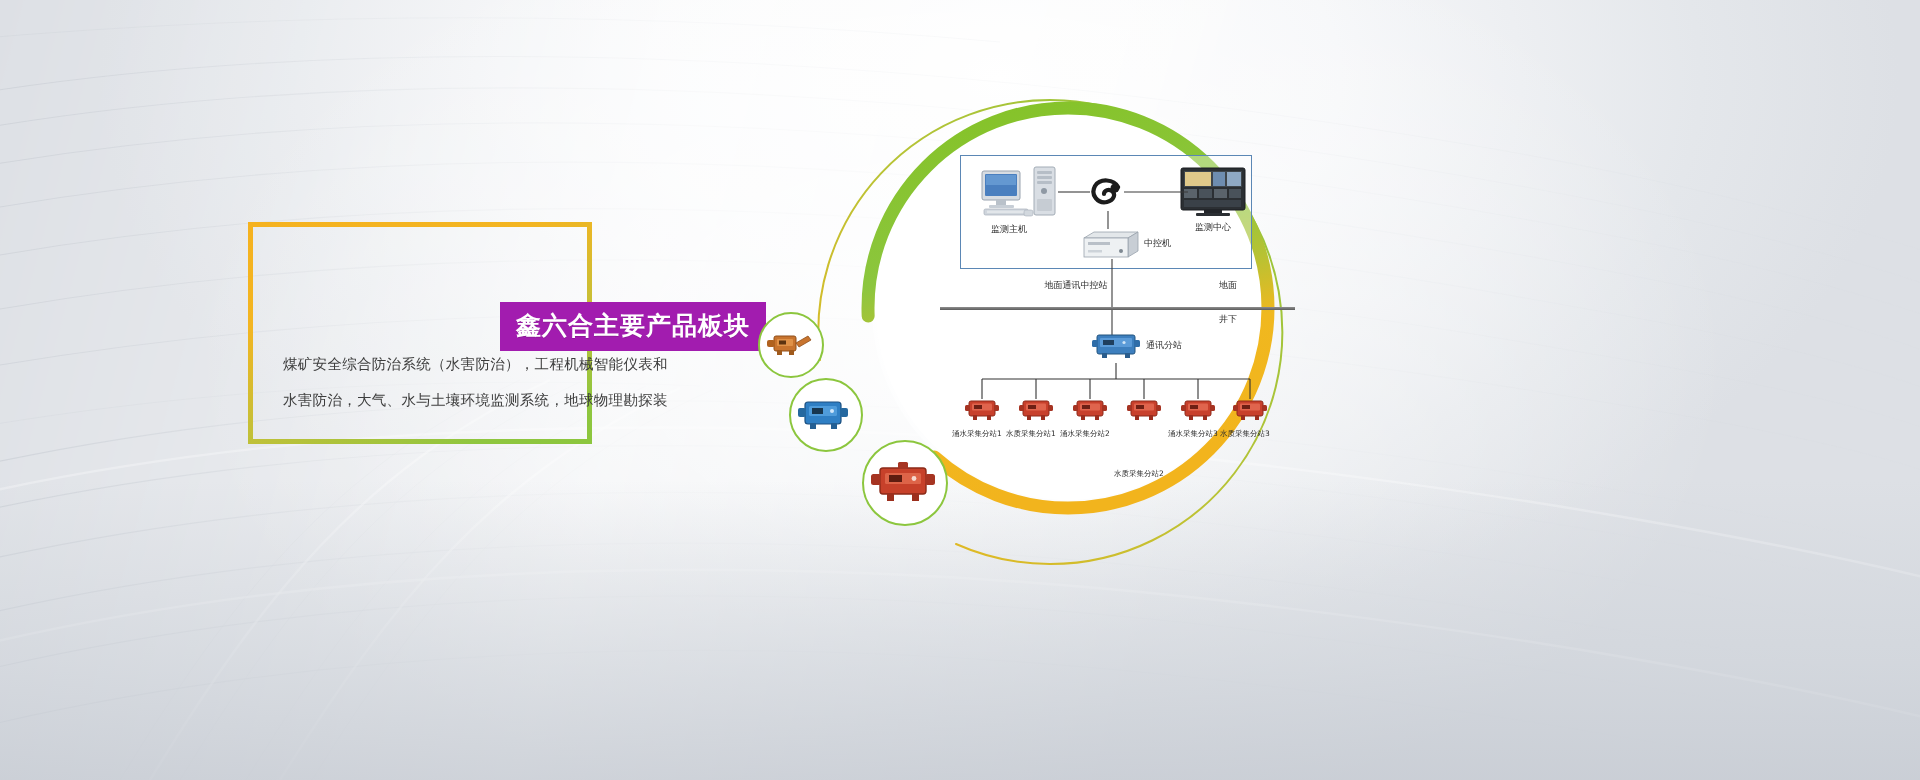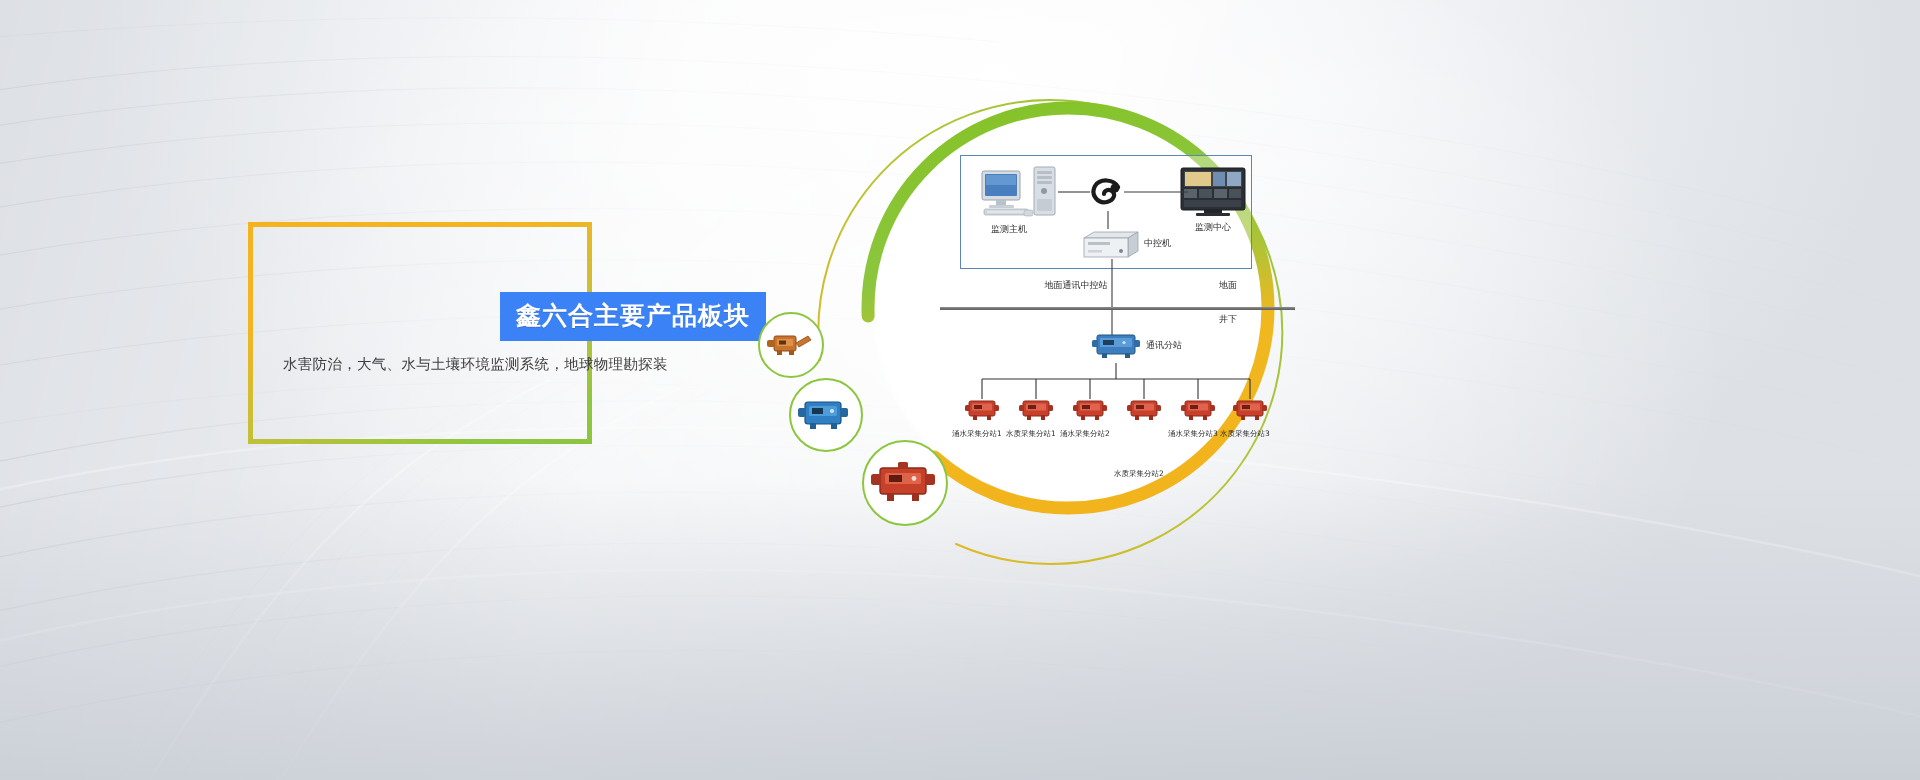--- a/index.html
+++ b/index.html
@@ -36,22 +36,22 @@
   .panel{position:absolute;left:248px;top:222px;width:344px;height:222px;}
   .panel-border{
     position:absolute;inset:0;
     border-top:5px solid #f2b223;
     border-left:5px solid #f2b223;
     border-bottom:5px solid #8cc63e;
     border-right:5px solid transparent;
     border-image:linear-gradient(160deg,#f5b21f 0%,#f3b521 30%,#c3c038 62%,#8fc63f 88%,#8cc63e 100%) 1;
   }
   .title-banner{
-    position:absolute;left:252px;top:70px;
-    background:#3b82f6;
+    position:absolute;left:252px;top:80px;
+    background:#a21caf;
     padding:7px 16px 9px 16px;
     white-space:nowrap;
   }
   .title-banner span{
     font-family:"DejaVu Sans","Liberation Sans",sans-serif;
     font-size:25px;font-weight:bold;color:#ffffff;letter-spacing:1px;
     text-shadow:0 1px 0 rgba(0,0,0,.12);
   }
   .body-text{
     position:absolute;left:35px;top:124px;width:430px;
@@ -164,20 +164,21 @@
   <div class="bg-bottom"></div>
 
   <div class="panel">
     <div class="panel-border"></div>
 
     <div class="title-banner">
       <span>鑫六合主要产品板块</span>
     </div>
 
     <div class="body-text">
+      <div>煤矿安全综合防治系统（水害防治），工程机械智能仪表和</div>
       <div>水害防治，大气、水与土壤环境监测系统，地球物理勘探装</div>
     </div>
   </div>
 
   <div class="hero">
 
     <svg class="ring-svg" width="620" height="520" viewBox="0 0 620 520">
       <defs>
         <linearGradient id="ringG" x1="0" y1="0" x2="0.25" y2="1">
           <stop offset="0" stop-color="#84c225"></stop>

